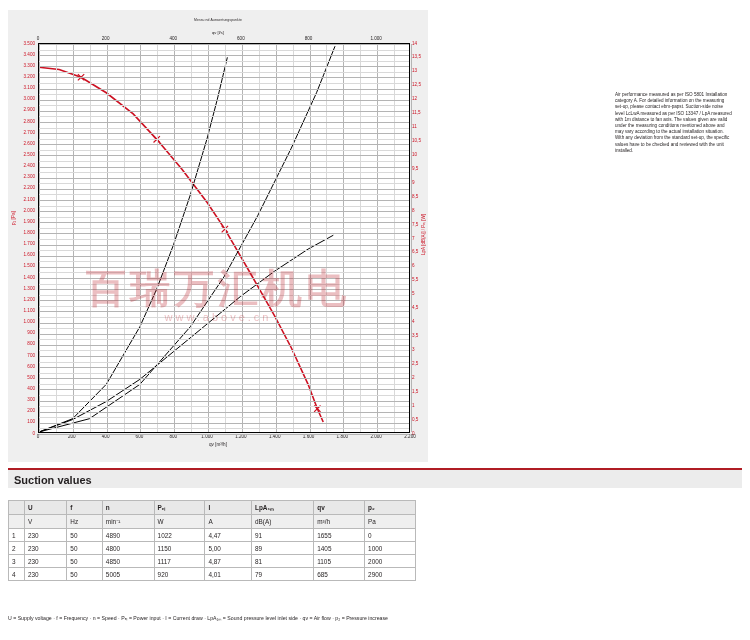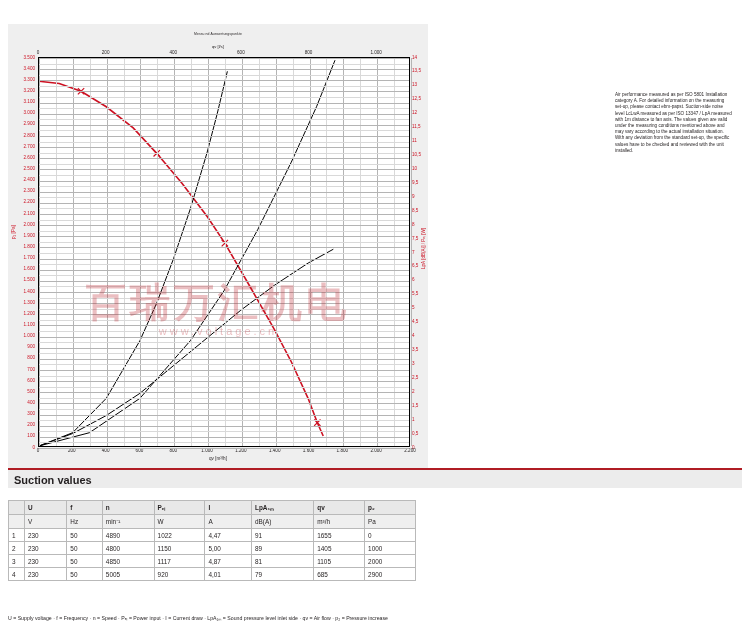--- a/index.html
+++ b/index.html
@@ -7,21 +7,21 @@
   body {
     width:750px; height:640px; position:relative;
     background:#ffffff;
     font-family:"Liberation Sans", sans-serif;
     color:#231f20;
     overflow:hidden;
   }
 
   
   #chart-panel {
-    position:absolute; left:8px; top:24px; width:420px; height:452px;
+    position:absolute; left:8px; top:10px; width:420px; height:452px;
     background:#efefef;
   }
   #chart-title {
     position:absolute; left:0; top:8px; width:100%;
     text-align:center; font-size:3.4px; letter-spacing:.1px;
   }
   #top-axis-label {
     position:absolute; left:0; top:20px; width:100%;
     text-align:center; font-size:4.2px;
   }
@@ -339,21 +339,21 @@
       <div class="grid-h" style="top: 27.86px;"></div>
       <div class="grid-h major" style="top: 22.29px;"></div>
       <div class="grid-h" style="top: 16.71px;"></div>
       <div class="grid-h major" style="top: 11.14px;"></div>
       <div class="grid-h" style="top: 5.57px;"></div>
       <div class="grid-h major" style="top: 0px;"></div>
     </div>
 
   <div id="watermark">
     <div class="wm-main">百瑞万汇机电</div>
-    <div class="wm-sub">www.voltage.cn</div>
+    <div class="wm-sub">www.above.cn</div>
   </div>
 </div>
 
 <div id="note">Air performance measured as per ISO 5801 Installation category A. For detailed information on the measuring set-up, please contact ebm-papst. Suction-side noise level LcLwA measured as per ISO 13347 / LpA measured with 1m distance to fan axis. The values given are valid under the measuring conditions mentioned above and may vary according to the actual installation situation. With any deviation from the standard set-up, the specific values have to be checked and reviewed with the unit installed.</div>
 
 <div id="mv-header">
   <span>Suction values</span>
 </div>
 
 <table id="mv-table">

